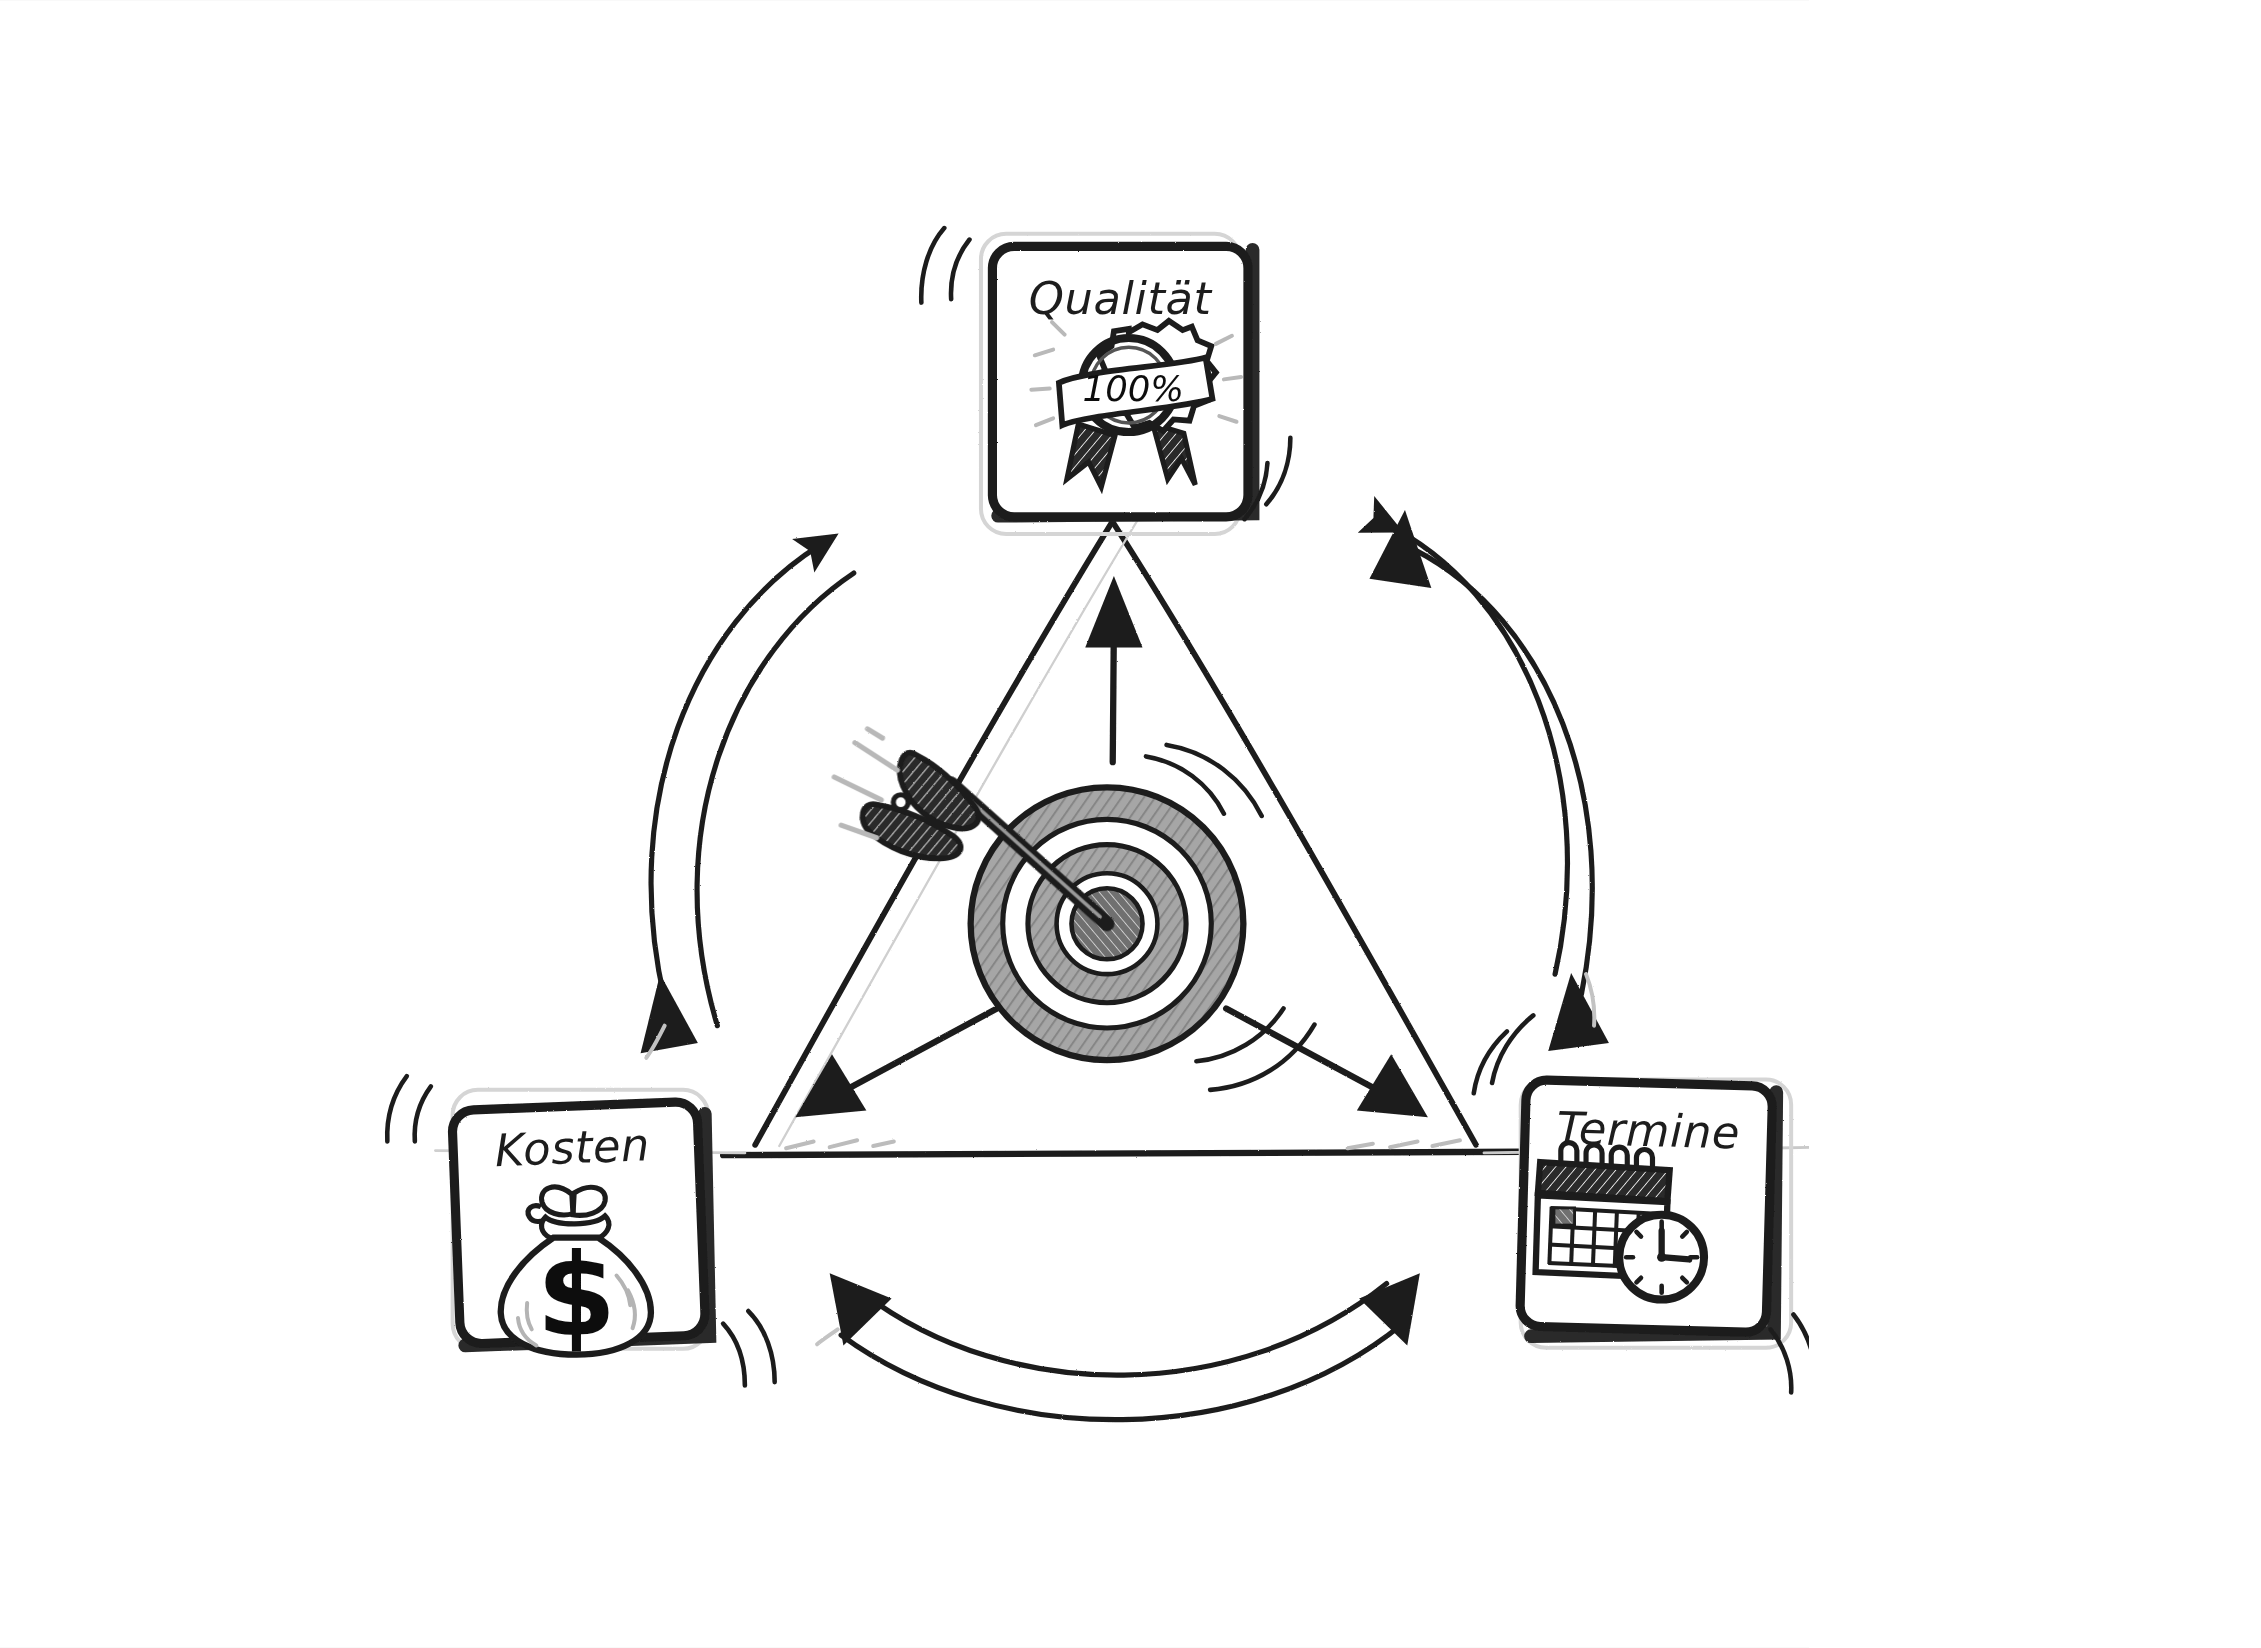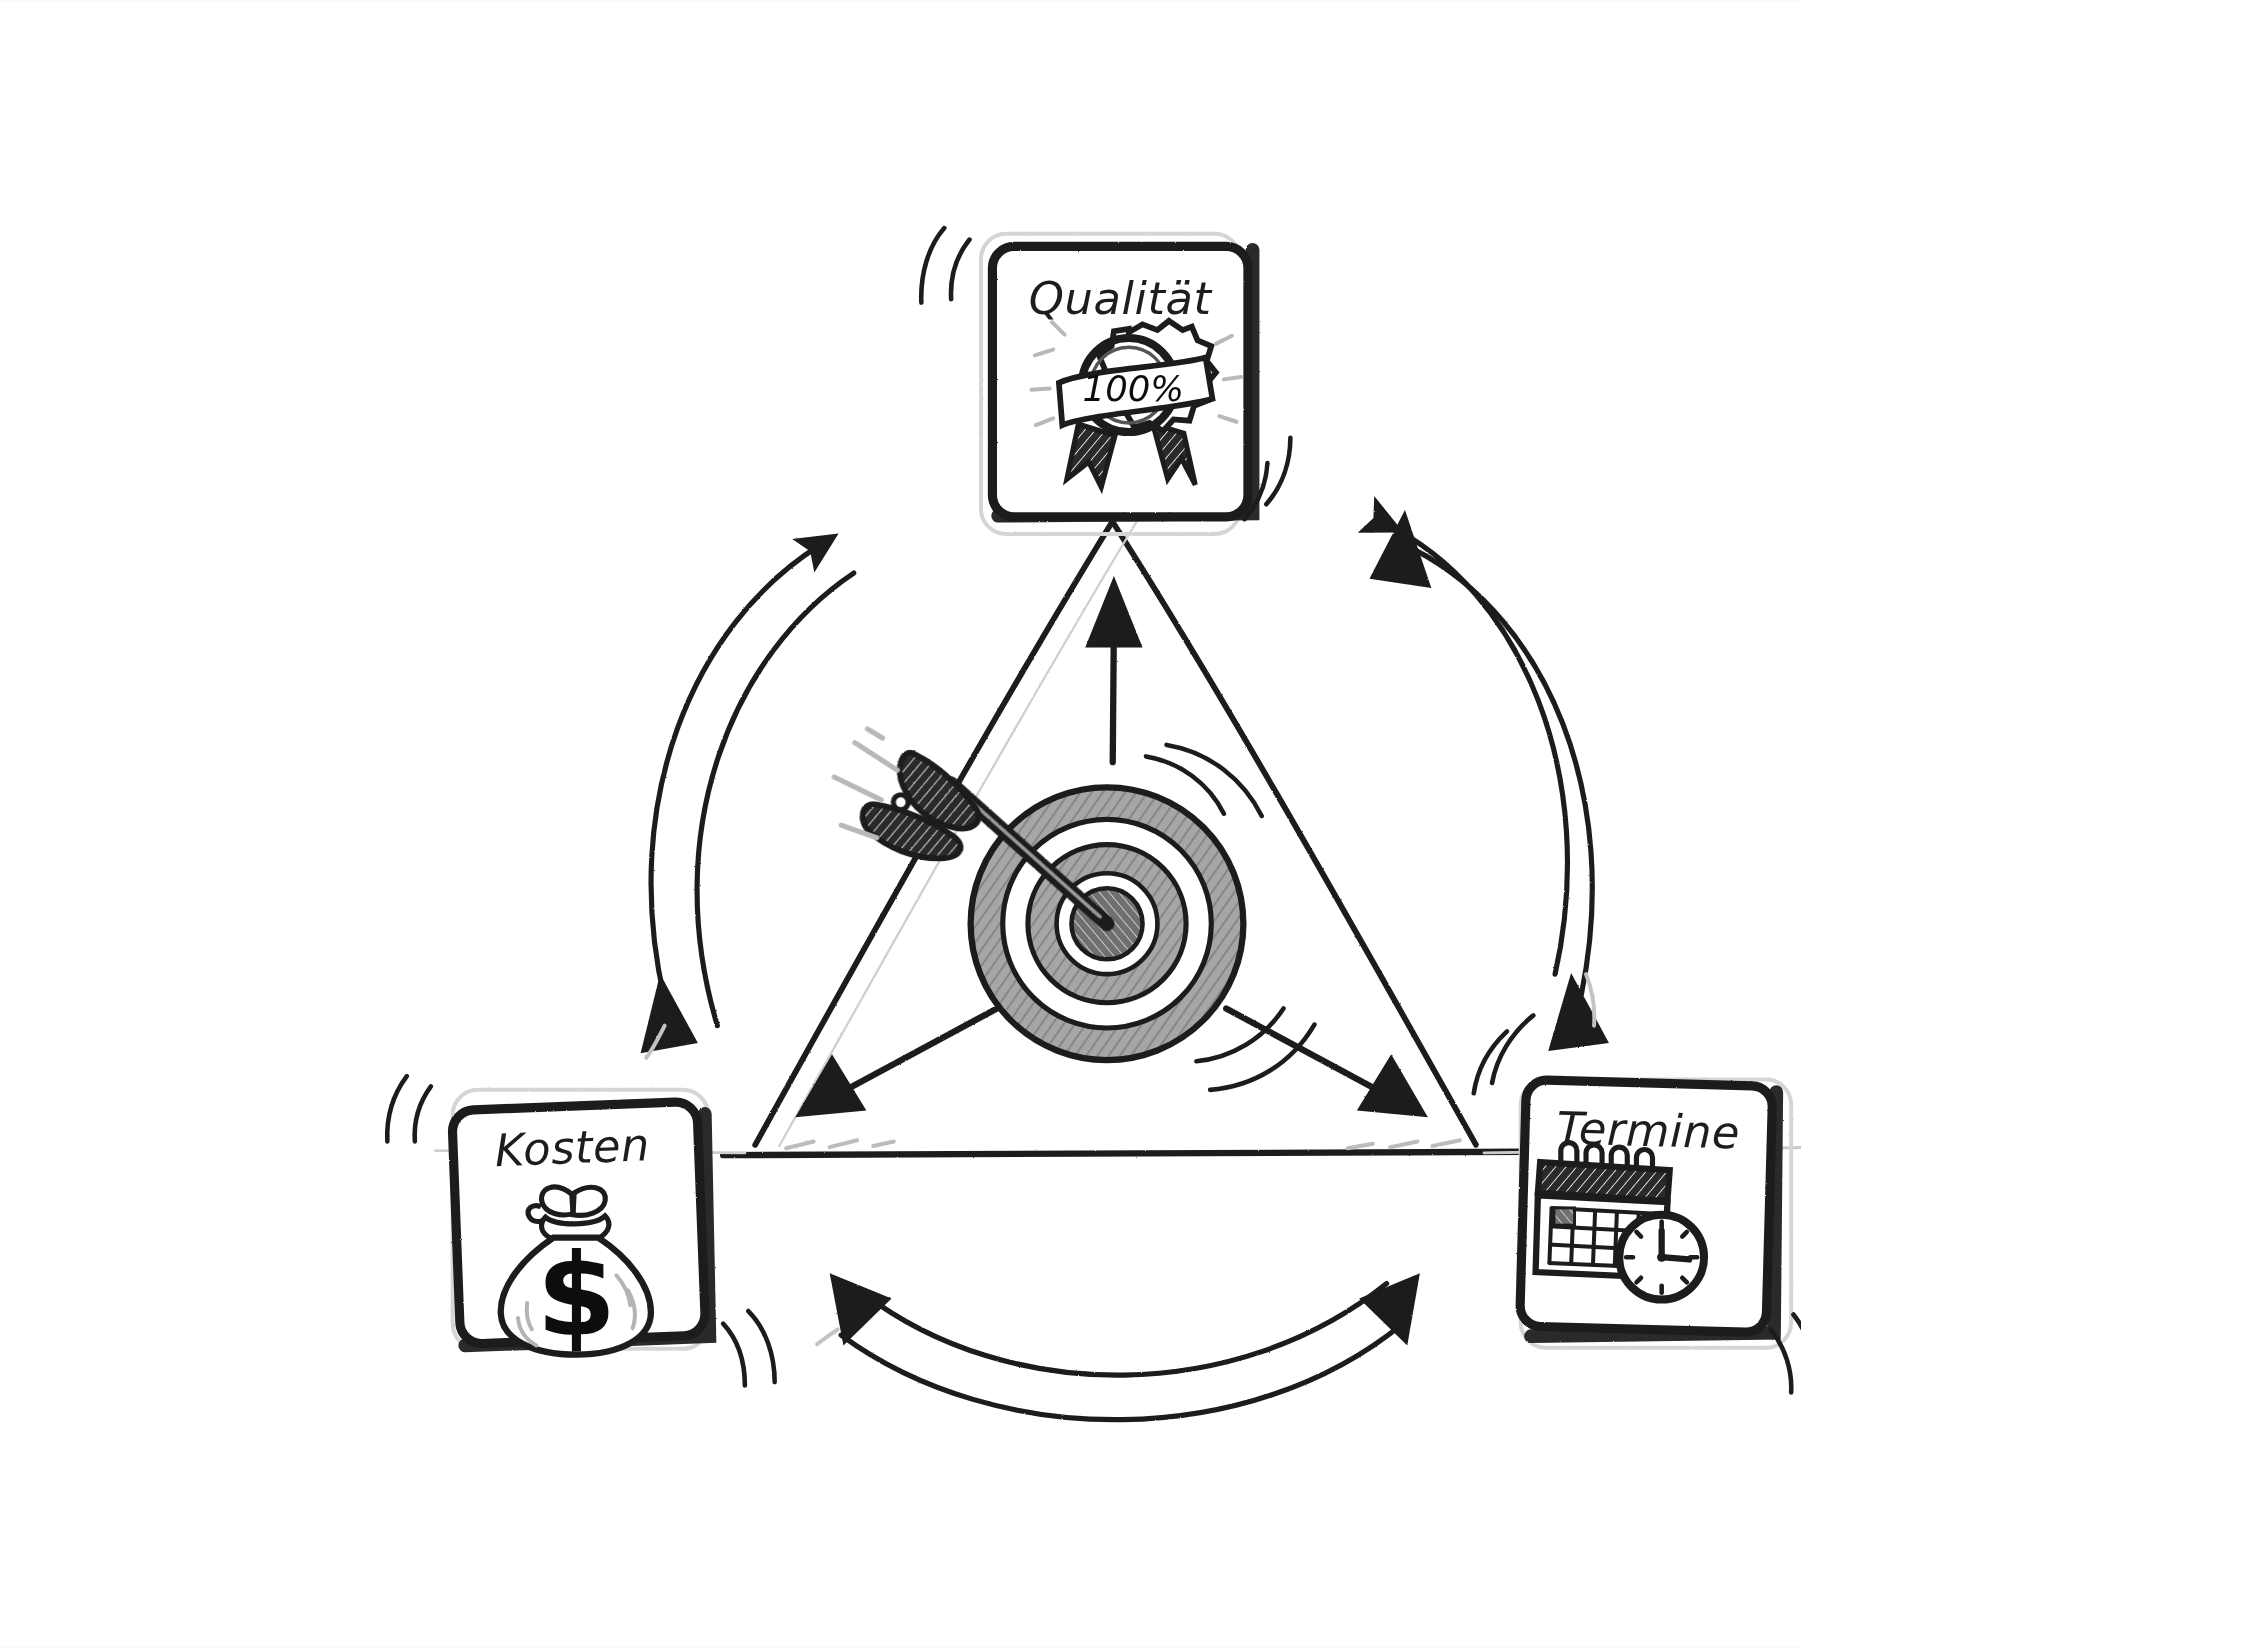--- a/index.html
+++ b/index.html
@@ -10,20 +10,21 @@
   }
   body {
     font-family: "Liberation Sans", sans-serif;
   }
   #canvas-wrap {
     position: relative;
     width: 1801px;
     height: 1648px;
     background: #737373;
     overflow: hidden;
+    padding-left: 8px;
   }
   svg#scene {
     position: absolute;
     left: 0;
     top: 0;
     width: 2261px;
     height: 1648px;
     display: block;
   }
   .hand-text {

